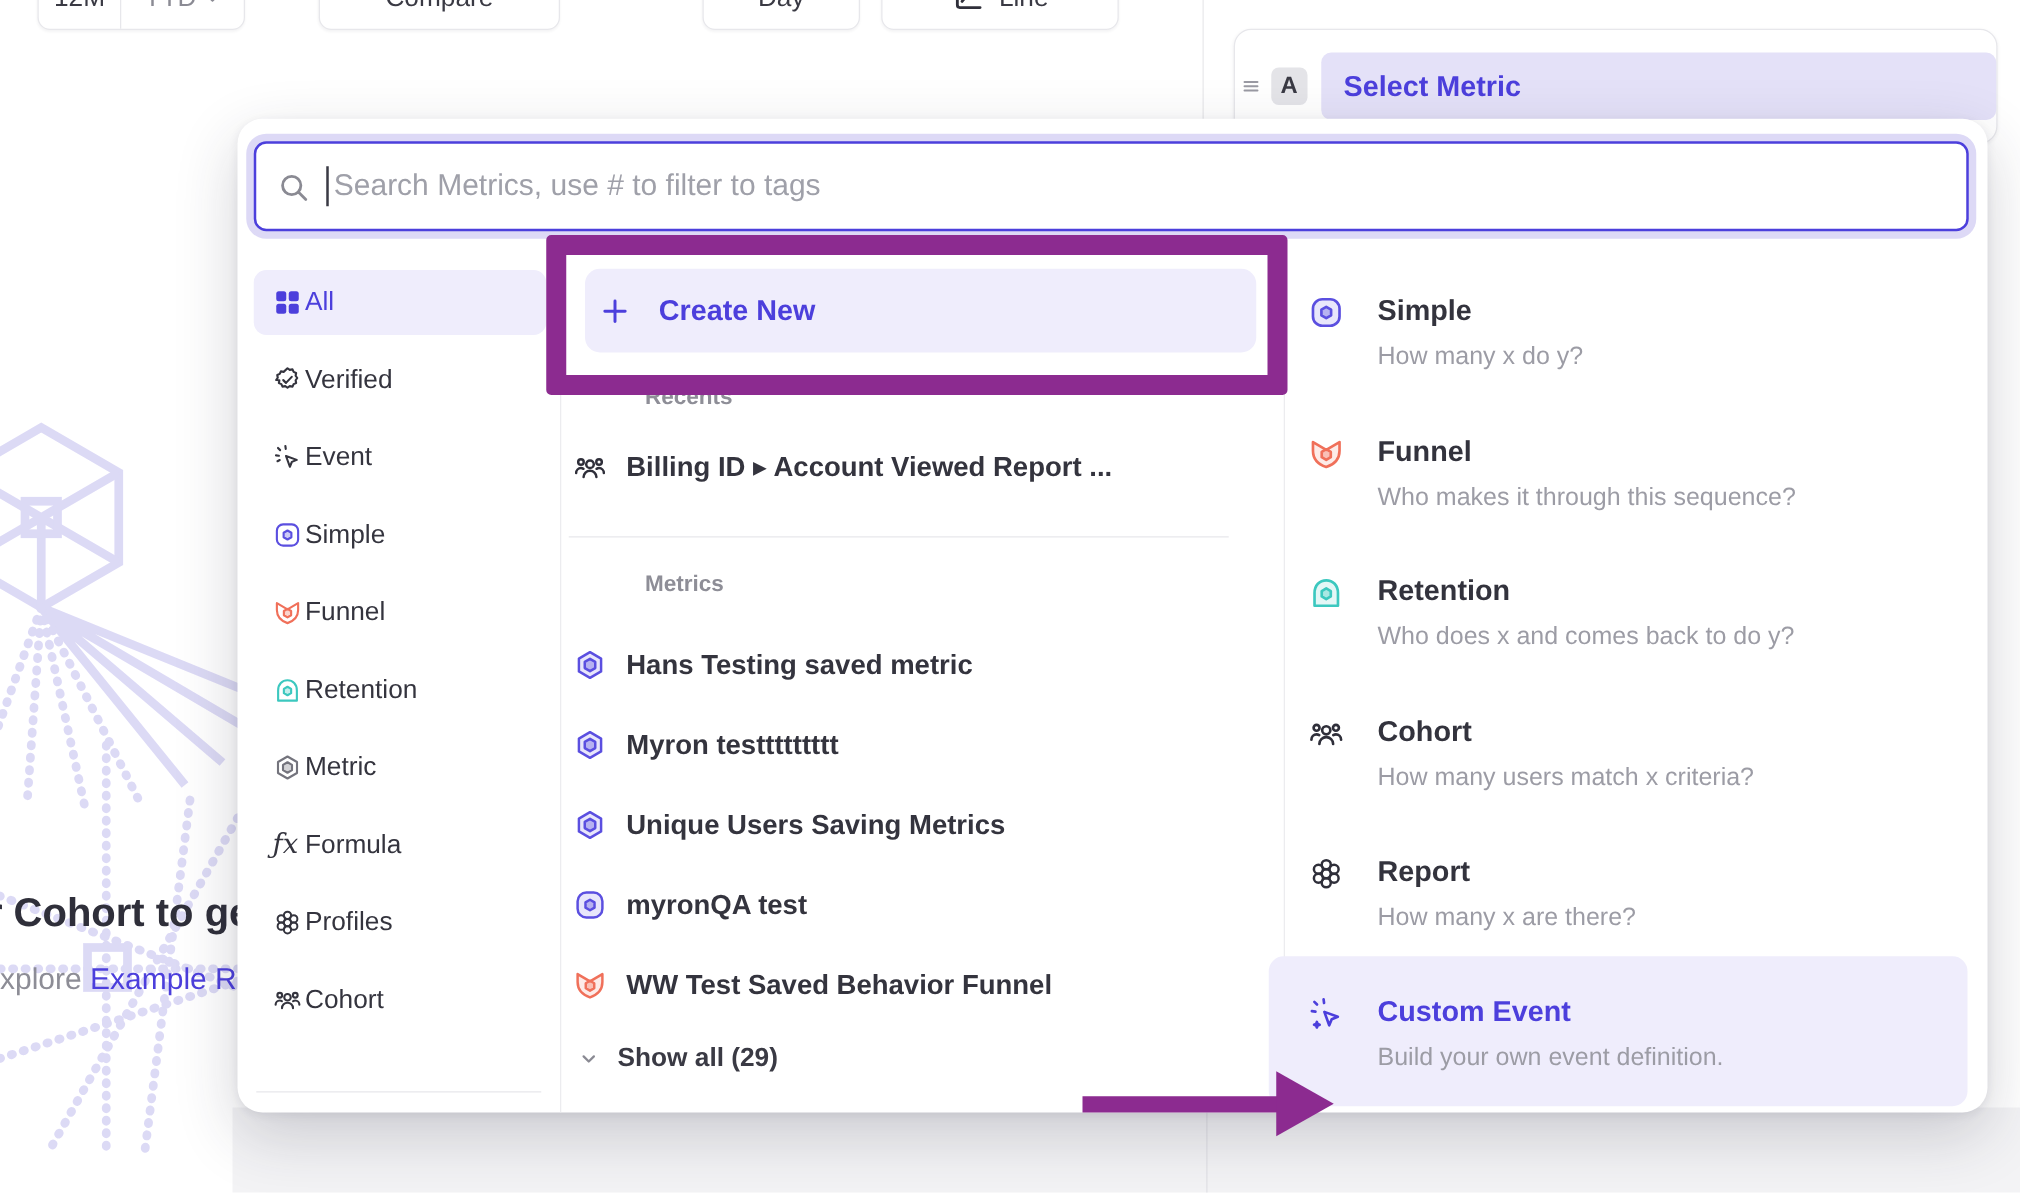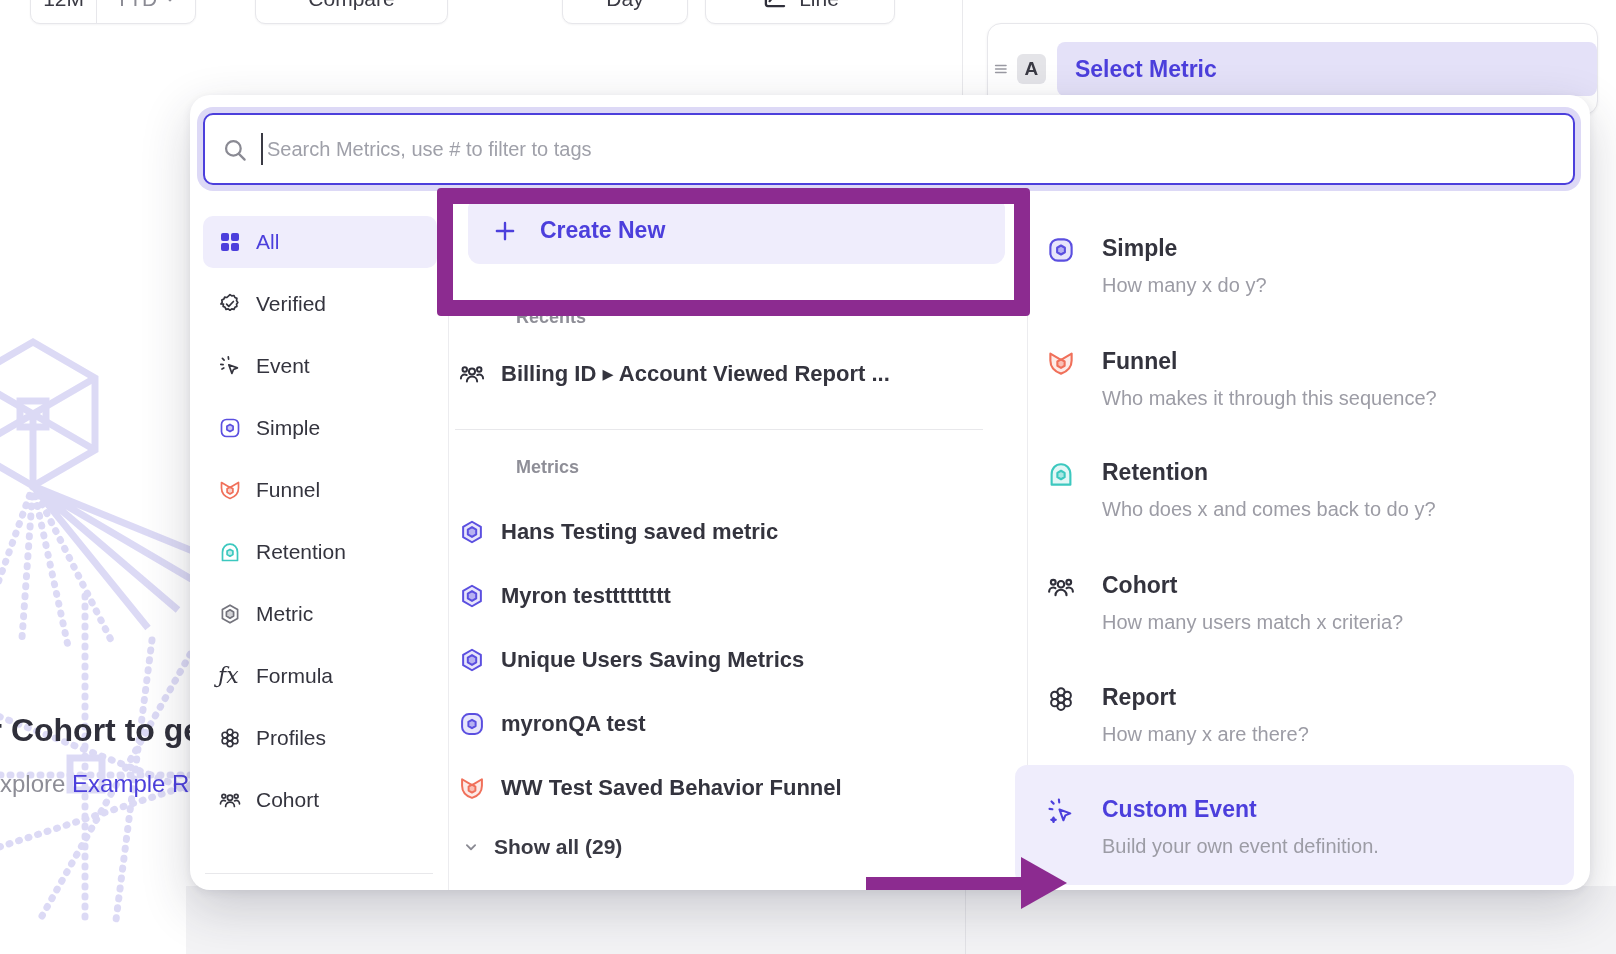--- a/index.html
+++ b/index.html
@@ -40,43 +40,43 @@
   .bg-headline{left:-30px;top:712px;font-size:32px;font-weight:700;color:#2F2F3A;white-space:nowrap;}
   .bg-explore{left:-16px;top:770px;font-size:24px;white-space:nowrap;}
   .bg-explore .pre{color:#8D8D96;}
   .bg-explore .link{color:var(--indigo);font-weight:500;}
 
   
   .modal{left:190px;top:95px;width:1400px;height:795px;background:#fff;border-radius:20px;
     box-shadow:0 18px 50px rgba(40,40,60,.20),0 2px 8px rgba(40,40,60,.08);overflow:hidden;}
   .search-wrap{position:absolute;left:13px;top:18px;width:1372px;height:72px;}
   .search-input{width:100%;height:100%;border:2px solid var(--indigo);border-radius:10px;
-    box-shadow:0 0 0 6px #DDD9F6;outline:none;font-size:20px;color:var(--dark);
+    box-shadow:0 0 0 6px #DDD9F6;outline:none;font-size:24px;color:var(--dark);
     padding:0 20px 0 62px;font-family:inherit;background:#fff;}
   .search-input::placeholder{color:#9FA0A9;}
   .search-glyph{position:absolute;left:18px;top:23px;color:#8A8A93;}
   .caret-bar{position:absolute;left:58px;top:20px;width:2px;height:32px;background:#3A3A44;}
 
   .vdiv1{left:258px;top:108px;width:1px;height:687px;background:#ECECEF;}
   .vdiv2{left:837px;top:200px;width:1px;height:595px;background:#ECECEF;}
 
   
   .side-item{position:absolute;left:13px;width:234px;height:52px;border-radius:10px;
-    display:flex;align-items:center;gap:14px;padding-left:15px;font-size:21px;font-weight:500;
+    display:flex;align-items:center;gap:2px;padding-left:15px;font-size:21px;font-weight:500;
     color:#34343E;cursor:pointer;}
   .side-item .ic{width:24px;height:24px;flex:0 0 24px;color:#34343E;}
   .side-item.sel{background:var(--lavender);color:var(--indigo);}
   .side-item.sel .ic{color:var(--indigo);}
   .ic.c-ind{color:#5B4FE0;} .ic.c-cor{color:var(--coral);} .ic.c-teal{color:var(--teal);} .ic.c-gray{color:var(--metric-gray);}
   .fx{font-style:italic;font-family:"DejaVu Serif",serif;font-size:22px;line-height:24px;}
   .side-div{position:absolute;left:15px;top:778px;width:228px;height:1px;background:#E8E8EB;}
 
   
-  .create-btn{left:278px;top:102px;width:537px;height:67px;background:var(--lavender);
-    border-radius:12px;display:flex;align-items:center;gap:22px;padding-left:24px;
+  .create-btn{left:278px;top:120px;width:537px;height:67px;background:var(--lavender);
+    border-radius:12px;display:flex;align-items:center;gap:22px;padding-left:11px;
     color:var(--indigo);font-size:23px;font-weight:600;cursor:pointer;}
   .sect-label{position:absolute;left:278px;font-size:18px;font-weight:600;color:var(--label);margin-left:48px;}
   .mid-row{position:absolute;left:268px;width:550px;height:42px;display:flex;align-items:center;
     gap:15px;font-size:22px;font-weight:600;color:#34343E;cursor:pointer;}
   .mid-row .ic{width:28px;height:28px;flex:0 0 28px;}
   .mid-div{position:absolute;left:265px;top:334px;width:528px;height:1px;background:#E8E8EB;}
   .show-all{position:absolute;left:272px;top:740px;display:flex;align-items:center;gap:14px;
     font-size:21px;font-weight:600;color:#3A3A44;cursor:pointer;}
   .show-all .ic{color:#8A8A93;}
 

